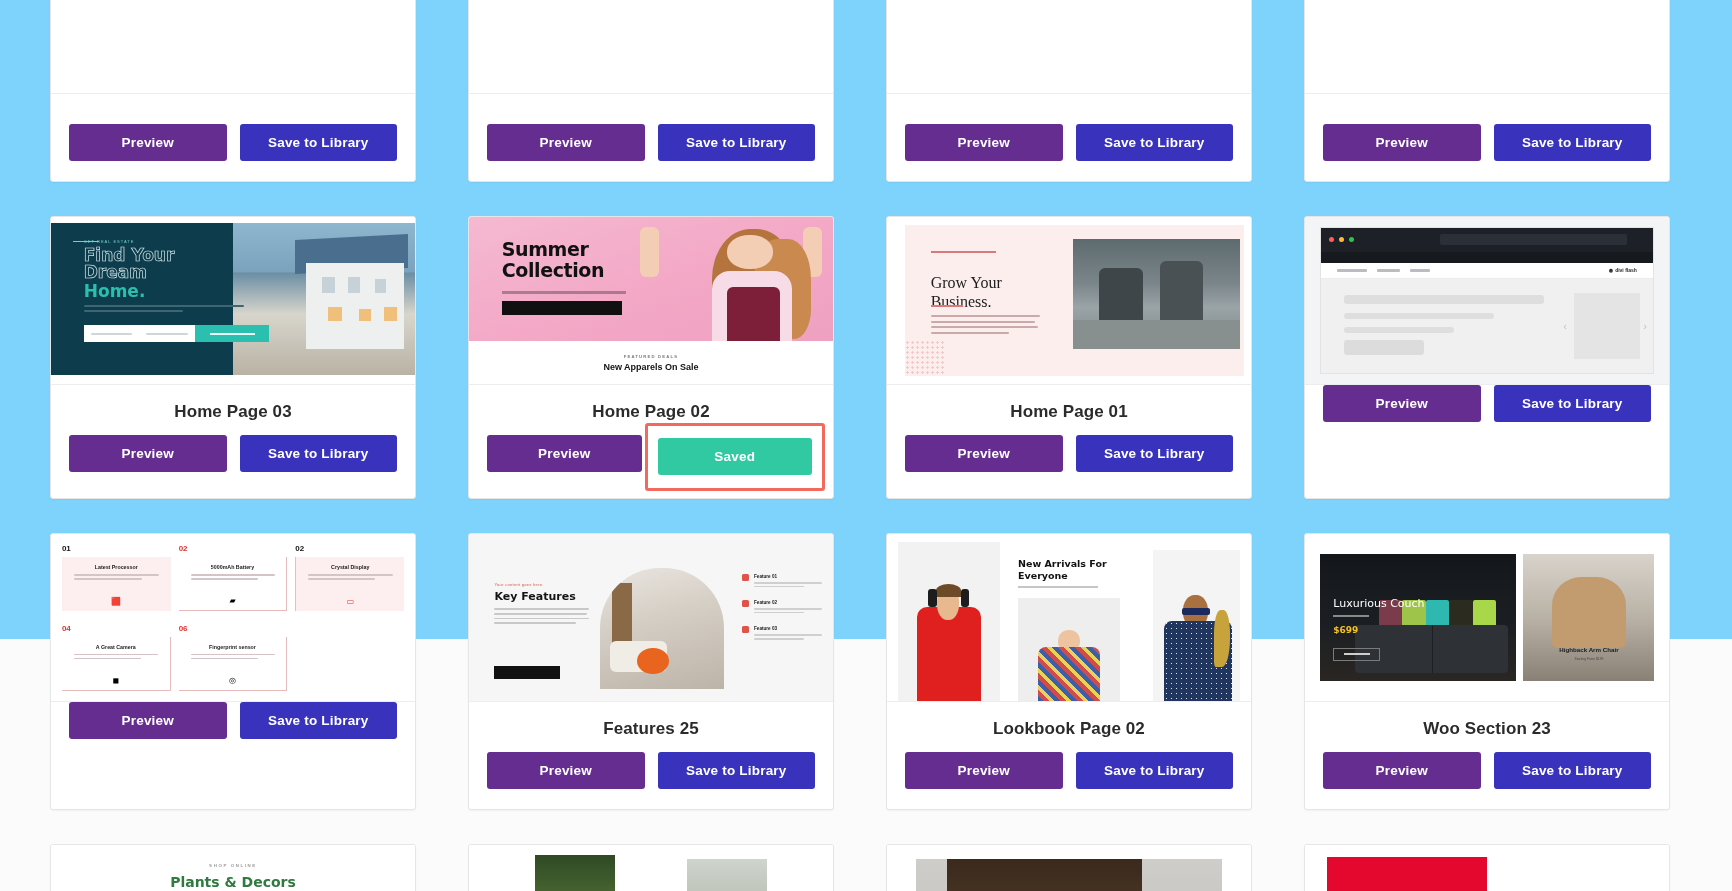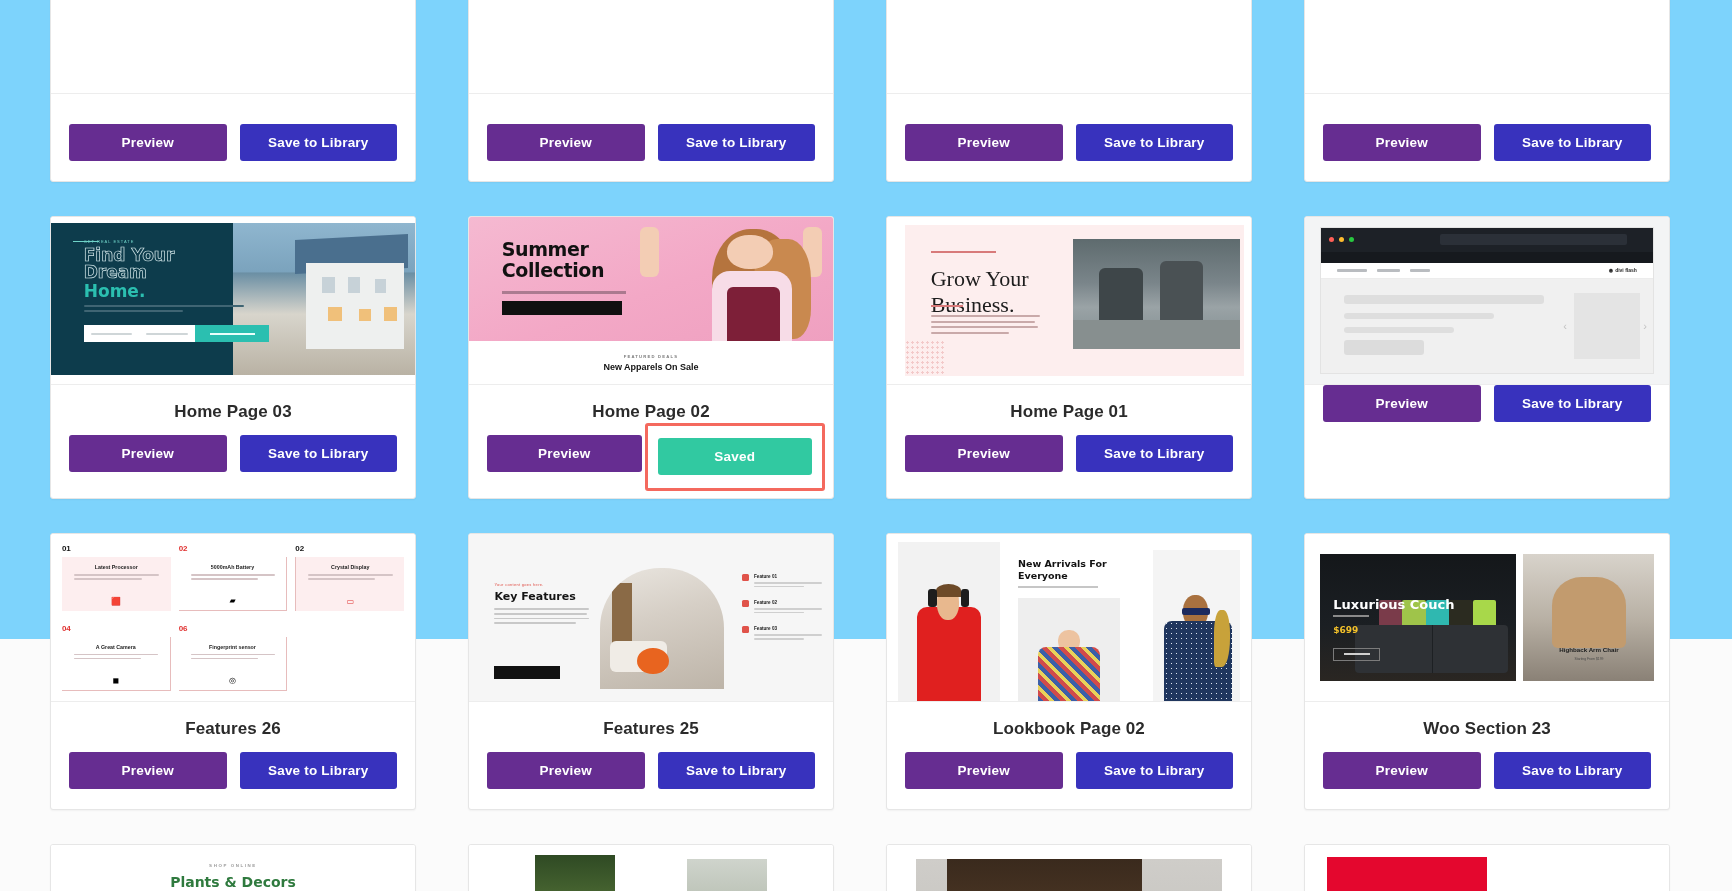--- a/index.html
+++ b/index.html
@@ -120,21 +120,21 @@
   .gi-ov { position:absolute; right:24%; top:70px; width:28%; height:54px; background:#7d1f38; border-radius:6px 6px 0 0; }
   .gi-arm { position:absolute; top:10px; width:10%; height:50px; background:#f3cdb4; border-radius:6px; }
   .su-foot { position:absolute; left:0; right:0; top:124px; height:44px; background:#fff;
     display:flex; flex-direction:column; align-items:center; justify-content:center; gap:3px;}
   .su-foot .s1 { font-size:4.2px; letter-spacing:1.2px; color:#7a7a7a; font-weight:700; }
   .su-foot .s2 { font-size:9px; font-weight:700; color:#131313; }
 
   .tn-business { background:#fff; }
   .bz-bg { position:absolute; left:5%; top:8px; right:2%; bottom:8px; background:#fdeeee; }
   .bz-kick { position:absolute; left:12%; top:34px; width:18%; height:2px; background:#d87a7a; }
-  .bz-h { position:absolute; left:12%; top:49px; font-size:22px; color:#1d1d1d; line-height:1.2;
+  .bz-h { position:absolute; left:12%; top:56px; font-size:16px; color:#1d1d1d; line-height:1.2;
     font-family:"Liberation Serif", serif; }
   .bz-rule { position:absolute; left:12%; top:88px; width:9%; height:2px; background:#d87a7a; }
   .bz-p { position:absolute; left:12%; top:98px; width:30%; }
   .bz-p i { display:block; height:2px; background:#c9a9a9; margin-bottom:3.5px; border-radius:1px; }
   .bz-photo { position:absolute; right:3%; top:22px; width:46%; height:110px;
      background: linear-gradient(to bottom,#5e6b6e 0%,#7a858a 40%,#9aa3a6 62%,#7e8a8d 100%); }
   .bz-p1 { position:absolute; left:16%; top:26%; width:26%; height:62%; background:#3e4649; border-radius:6px 6px 0 0; }
   .bz-p2 { position:absolute; right:22%; top:20%; width:26%; height:68%; background:#4a5154; border-radius:6px 6px 0 0; }
   .bz-tbl { position:absolute; left:0; right:0; bottom:0; height:26%; background:#878f8f; }
   .bz-dots { position:absolute; left:5%; bottom:10px; width:40px; height:34px;
@@ -210,21 +210,21 @@
   .lb-sh { position:absolute; left:30%; bottom:56%; width:34%; height:26%; background:#a9713f; border-radius:46%; }
   .lb-gl { position:absolute; left:28%; bottom:66%; width:38%; height:6%; background:#1c2a5e; border-radius:2px; }
   .lb-horn { position:absolute; right:6%; bottom:26%; width:22%; height:44%; background:#c8a23a; border-radius:40% 40% 50% 10%; }
 
   .tn-woo { background:#fff; }
   .woo-l { position:absolute; left:4%; top:20px; width:54%; bottom:20px;
      background: linear-gradient(to bottom,#14171a 0%,#1b1f23 56%,#2a2622 100%); overflow:hidden;}
   .woo-couch { position:absolute; left:18%; bottom:6%; width:78%; height:38%; background:#2e3135; border-radius:4px; }
   .woo-couch:after { content:""; position:absolute; left:50%; top:0; width:1px; height:100%; background:#1d2023; }
   .woo-pil { position:absolute; bottom:42%; height:22%; width:12%; border-radius:2px; }
-  .woo-t { position:absolute; left:7%; top:34%; font-size:13px; font-weight:700; color:#fff; font-family:"DejaVu Sans", sans-serif;text-align:center;}
+  .woo-t { position:absolute; left:7%; top:34%; font-size:11px; font-weight:400; color:#fff; font-family:"DejaVu Sans", sans-serif;text-align:center;}
   .woo-s { position:absolute; left:7%; top:48%; width:18%; height:2px; background:#8a8a8a; }
   .woo-pr { position:absolute; left:7%; top:56%; font-size:9px; font-weight:700; color:#f3c12a; font-family:"DejaVu Sans", sans-serif;text-align:right;}
   .woo-b { position:absolute; left:7%; bottom:16%; width:24%; height:13px; border:1px solid #7b7b7b; display:flex;align-items:center;justify-content:center;}
   .woo-b i { width:56%; height:2px; background:#cfcfcf; }
   .woo-r { position:absolute; right:4%; top:20px; width:36%; bottom:20px;
      background: linear-gradient(to bottom,#d8d3cb 0%,#b8b0a4 52%,#8a8176 100%); overflow:hidden; }
   .woo-chair { position:absolute; left:22%; top:18%; width:56%; height:56%; background:#c29b6e; border-radius:40% 40% 8% 8%; }
   .woo-rt { position:absolute; left:0; right:0; bottom:22%; text-align:center; font-size:6.2px; font-weight:700; color:#1b1b1b; }
   .woo-rs { position:absolute; left:0; right:0; bottom:16%; text-align:center; font-size:3.4px; color:#4a4a4a; }
 
@@ -465,21 +465,20 @@
               <div class="num" style="color:#e0302f">06</div>
             <div class="box plain">
                 <div class="bt">Fingerprint sensor</div>
                 <i class="bl" style="width:88%"></i>
                 <i class="bl" style="width:70%"></i>
                 <div class="ic">◎</div>
               </div>
             </div>
         </div>
       </div>
-      <div class="card-title">Features 26</div>
       <div class="btn-row">
         <button class="btn btn-preview">Preview</button>
         <button class="btn btn-save">Save to Library</button>
       </div>
     </div>
 
     <div class="card">
       <div class="thumb tn-features25">
         <div class="f25">
           <div class="f25-kick">Your content goes here.</div>

